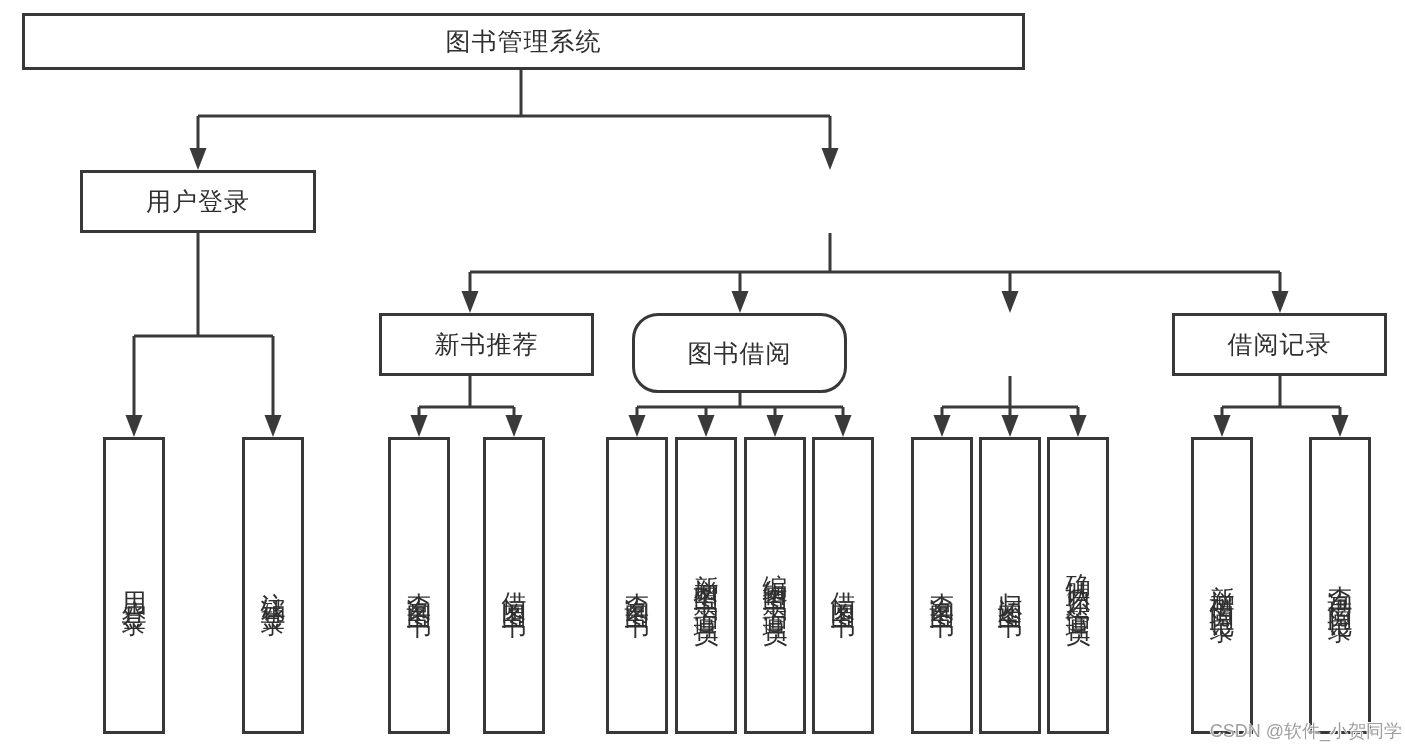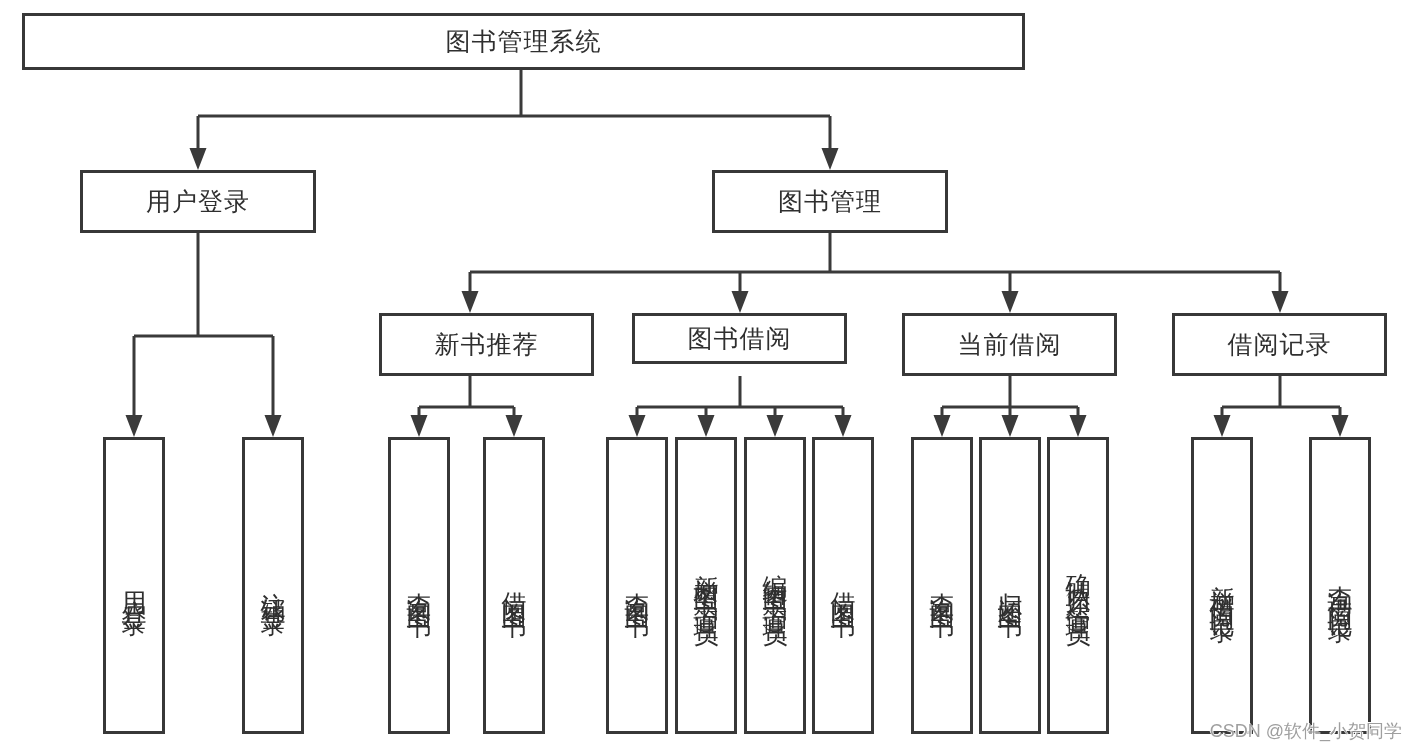--- a/index.html
+++ b/index.html
@@ -75,25 +75,23 @@
     </g>
     <g>
       <path class="cl" d="M1280,376 V407 M1222,407 H1340 M1222,407 V418 M1340,407 V418"></path>
       <path class="ca" d="M1222,437 l-8.5,-22 h17 z M1340,437 l-8.5,-22 h17 z"></path>
     </g>
   </svg>
 
   <div class="box hnode" style="left:22px; top:13px; width:1003px; height:57px;">图书管理系统</div>
 
   <div class="box hnode" style="left:80px; top:170px; width:236px; height:63px;">用户登录</div>
-  <div class="box hnode" style="left:712px; top:170px; width:236px; height:63px;">图书管理</div>
 
   <div class="box hnode" style="left:379px; top:313px; width:215px; height:63px;">新书推荐</div>
-  <div class="box hnode" style="left:632px; top:313px; width:215px; height:51px;">图书借阅</div>
-  <div class="box hnode" style="left:902px; top:313px; width:215px; height:63px;">当前借阅</div>
+  <div class="box hnode" style="left:632px; top:313px; width:215px; height:80px;border-radius:26px;">图书借阅</div>
   <div class="box hnode" style="left:1172px; top:313px; width:215px; height:63px;text-align:center;">借阅记录</div>
 
   <div class="box leaf" style="left:103px; top:437px; width:62px; height:297px;">用户登录</div>
   <div class="box leaf" style="left:242px; top:437px; width:62px; height:297px;">注销登录</div>
 
   <div class="box leaf" style="left:388px; top:437px; width:62px; height:297px;">查询图书</div>
   <div class="box leaf" style="left:483px; top:437px; width:62px; height:297px;">借阅图书</div>
 
   <div class="box leaf" style="left:606px; top:437px; width:62px; height:297px;">查询图书</div>
   <div class="box leaf" style="left:675px; top:437px; width:62px; height:297px;">新增图书（管理员）</div>

